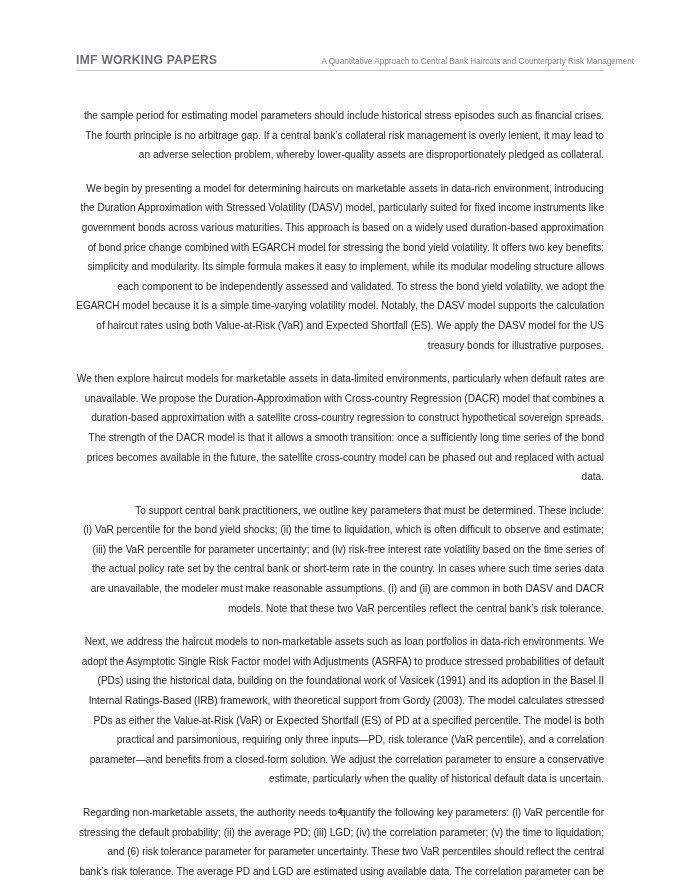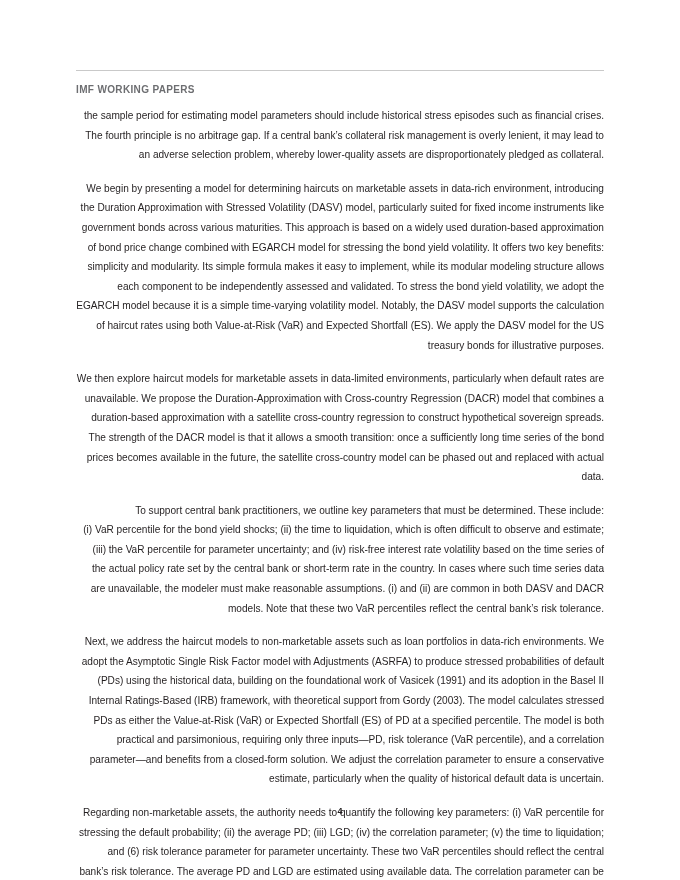--- a/index.html
+++ b/index.html
@@ -27,26 +27,25 @@
   .running-header {
     position: absolute;
     left: 76px;
     top: 53px;
     width: 528px;
     display: flex;
     align-items: baseline;
     justify-content: flex-start;
   }
   .header-brand {
-    font-size: 10px;
+    font-size: 12px;
     font-weight: bold;
     letter-spacing: 0.35px;
     color: #6d6e71;
     white-space: nowrap;
-    margin-top: 31px;
   }
   .header-title {
     font-size: 8.2px;
     font-weight: normal;
     color: #808184;
     white-space: nowrap;
     margin-left: 104px;
   }
   .header-rule {
     position: absolute;
@@ -86,20 +85,21 @@
     color: #231f20;
   }
 </style>
 </head>
 <body>
 
 <div class="page">
 
   <div class="running-header">
     <span class="header-brand">IMF WORKING PAPERS</span>
+    <span class="header-title">A Quantitative Approach to Central Bank Haircuts and Counterparty Risk Management</span>
   </div>
   <div class="header-rule"></div>
 
   <div class="content">
     <p class="para">the sample period for estimating model parameters should include historical stress episodes such as financial crises. The fourth principle is no arbitrage gap. If a central bank’s collateral risk management is overly lenient, it may lead to an adverse selection problem, whereby lower-quality assets are disproportionately pledged as collateral.</p>
     <p class="para">We begin by presenting a model for determining haircuts on marketable assets in data-rich environment, introducing the Duration Approximation with Stressed Volatility (DASV) model, particularly suited for fixed income instruments like government bonds across various maturities. This approach is based on a widely used duration-based approximation of bond price change combined with EGARCH model for stressing the bond yield volatility. It offers two key benefits: simplicity and modularity. Its simple formula makes it easy to implement, while its modular modeling structure allows each component to be independently assessed and validated. To stress the bond yield volatility, we adopt the EGARCH model because it is a simple time-varying volatility model. Notably, the DASV model supports the calculation of haircut rates using both Value-at-Risk (VaR) and Expected Shortfall (ES). We apply the DASV model for the US treasury bonds for illustrative purposes.</p>
     <p class="para">We then explore haircut models for marketable assets in data-limited environments, particularly when default rates are unavailable. We propose the Duration-Approximation with Cross-country Regression (DACR) model that combines a duration-based approximation with a satellite cross-country regression to construct hypothetical sovereign spreads. The strength of the DACR model is that it allows a smooth transition: once a sufficiently long time series of the bond prices becomes available in the future, the satellite cross-country model can be phased out and replaced with actual data.</p>
     <p class="para">To support central bank practitioners, we outline key parameters that must be determined. These include:
 (i) VaR percentile for the bond yield shocks; (ii) the time to liquidation, which is often difficult to observe and estimate; (iii) the VaR percentile for parameter uncertainty; and (iv) risk-free interest rate volatility based on the time series of the actual policy rate set by the central bank or short-term rate in the country. In cases where such time series data are unavailable, the modeler must make reasonable assumptions. (i) and (ii) are common in both DASV and DACR models. Note that these two VaR percentiles reflect the central bank’s risk tolerance.</p>
     <p class="para">Next, we address the haircut models to non-marketable assets such as loan portfolios in data-rich environments. We adopt the Asymptotic Single Risk Factor model with Adjustments (ASRFA) to produce stressed probabilities of default (PDs) using the historical data, building on the foundational work of Vasicek (1991) and its adoption in the Basel II Internal Ratings-Based (IRB) framework, with theoretical support from Gordy (2003). The model calculates stressed PDs as either the Value-at-Risk (VaR) or Expected Shortfall (ES) of PD at a specified percentile. The model is both practical and parsimonious, requiring only three inputs—PD, risk tolerance (VaR percentile), and a correlation parameter—and benefits from a closed-form solution. We adjust the correlation parameter to ensure a conservative estimate, particularly when the quality of historical default data is uncertain.</p>

